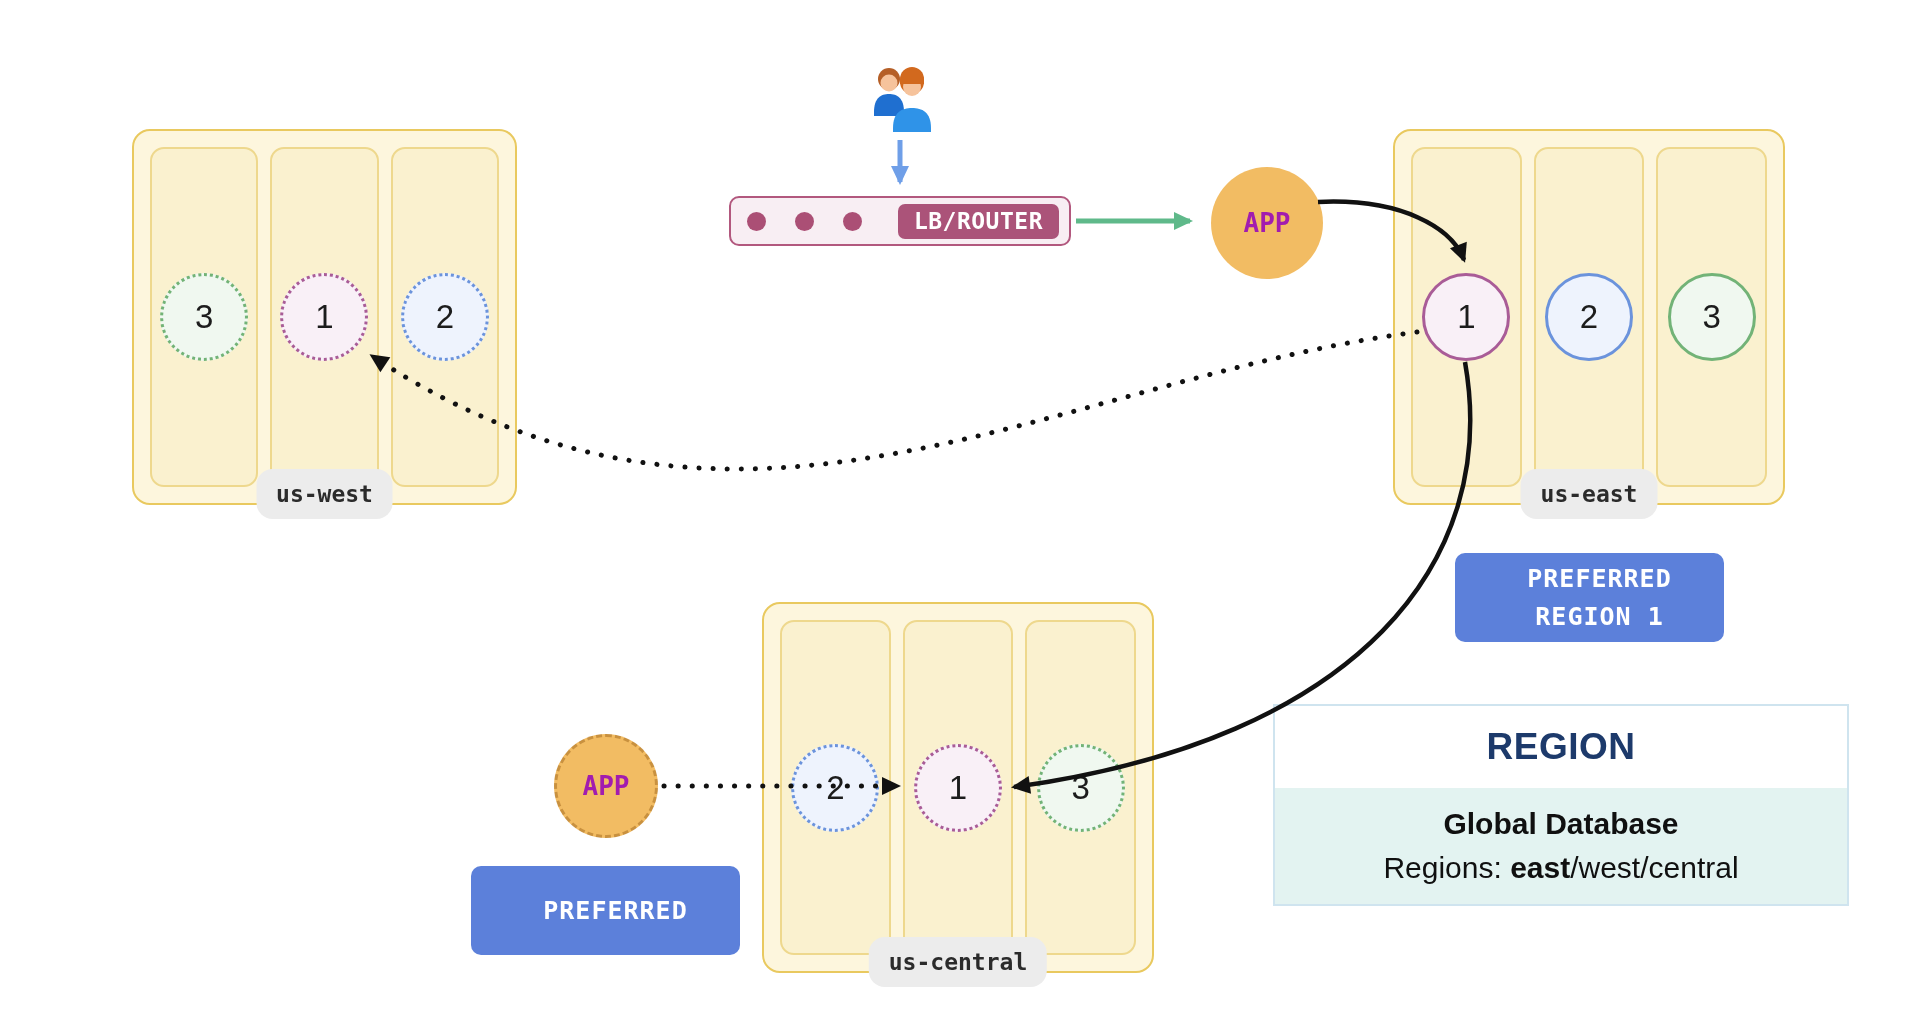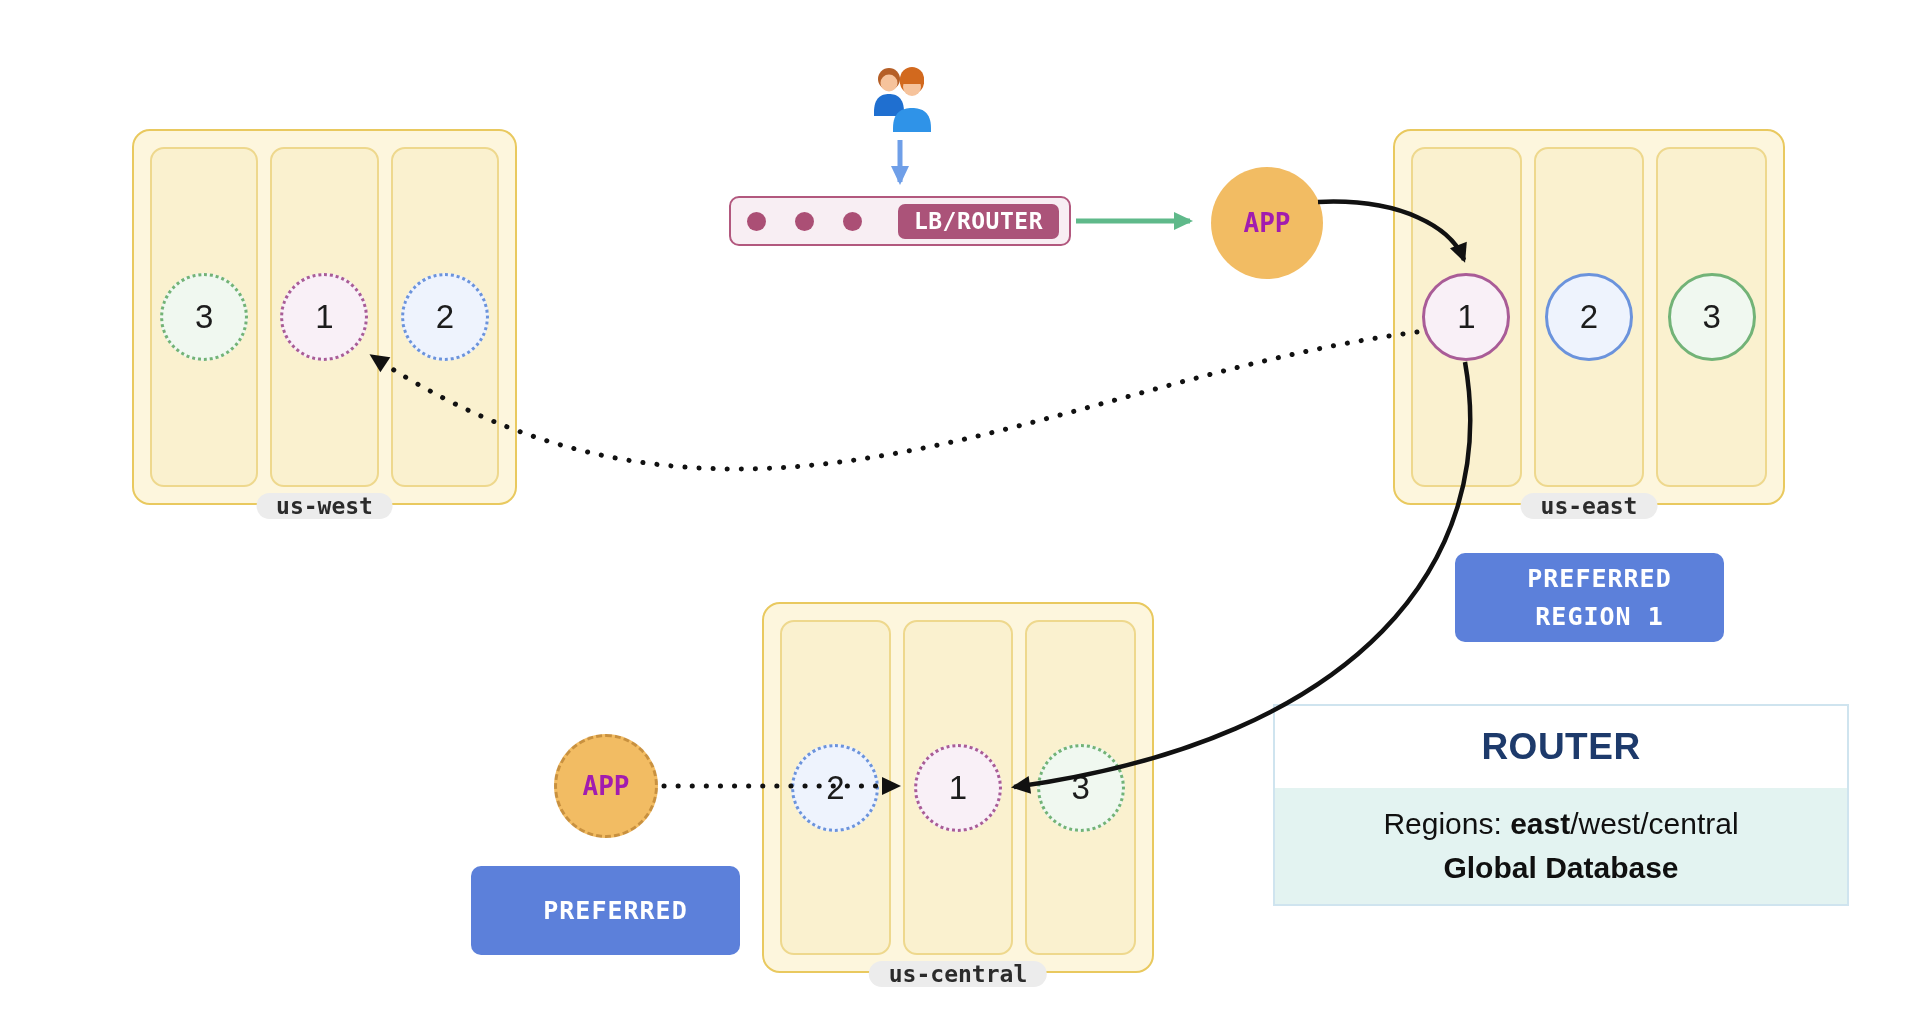--- a/index.html
+++ b/index.html
@@ -33,21 +33,21 @@
   .region-label {
     position: absolute;
     bottom: -16px;
     left: 50%;
     transform: translateX(-50%);
     background: #ececec;
     color: #2b2b2b;
     font-family: "DejaVu Sans Mono", "Liberation Mono", monospace;
     font-weight: bold;
     font-size: 23px;
-    padding: 0 20px;
+    padding: 12px 20px;
     border-radius: 16px;
     white-space: nowrap;
   }
 
   
   .node {
     width: 88px; height: 88px;
     border-radius: 50%;
     display: flex; align-items: center; justify-content: center;
     font-size: 33px; font-weight: 500; color: #1c1c1c;
@@ -232,24 +232,24 @@
   <div class="preferred" style="left:1455px; top:553px; width:269px; height:89px;">
     <div>PREFERRED</div>
     <div>REGION 1</div>
   </div>
 
   <div class="preferred" style="left:471px; top:866px; width:269px; height:89px;">
     <div>PREFERRED</div>
   </div>
 
   <div class="setup">
-    <div class="setup-title">ROUTER</div>
+    <div class="setup-title">REGION</div>
     <div class="setup-body">
+      <div style="font-weight:bold;">Global Database</div>
       <div><span>Regions: </span><b>east</b><span>/west/central</span></div>
-      <div style="font-weight:bold;">Global Database</div>
     </div>
   </div>
 
   <svg class="arrows" width="1920" height="1016" viewBox="0 0 1920 1016">
     <defs>
       <marker id="ah-black" markerUnits="userSpaceOnUse" markerWidth="26" markerHeight="26" refX="19" refY="12" orient="auto">
         <path d="M3,3 L22,12 L3,21 Z" fill="#111111"></path>
       </marker>
       <marker id="ah-blue" markerUnits="userSpaceOnUse" markerWidth="26" markerHeight="26" refX="19" refY="12" orient="auto">
         <path d="M3,3 L22,12 L3,21 Z" fill="#6f9fe8"></path>

